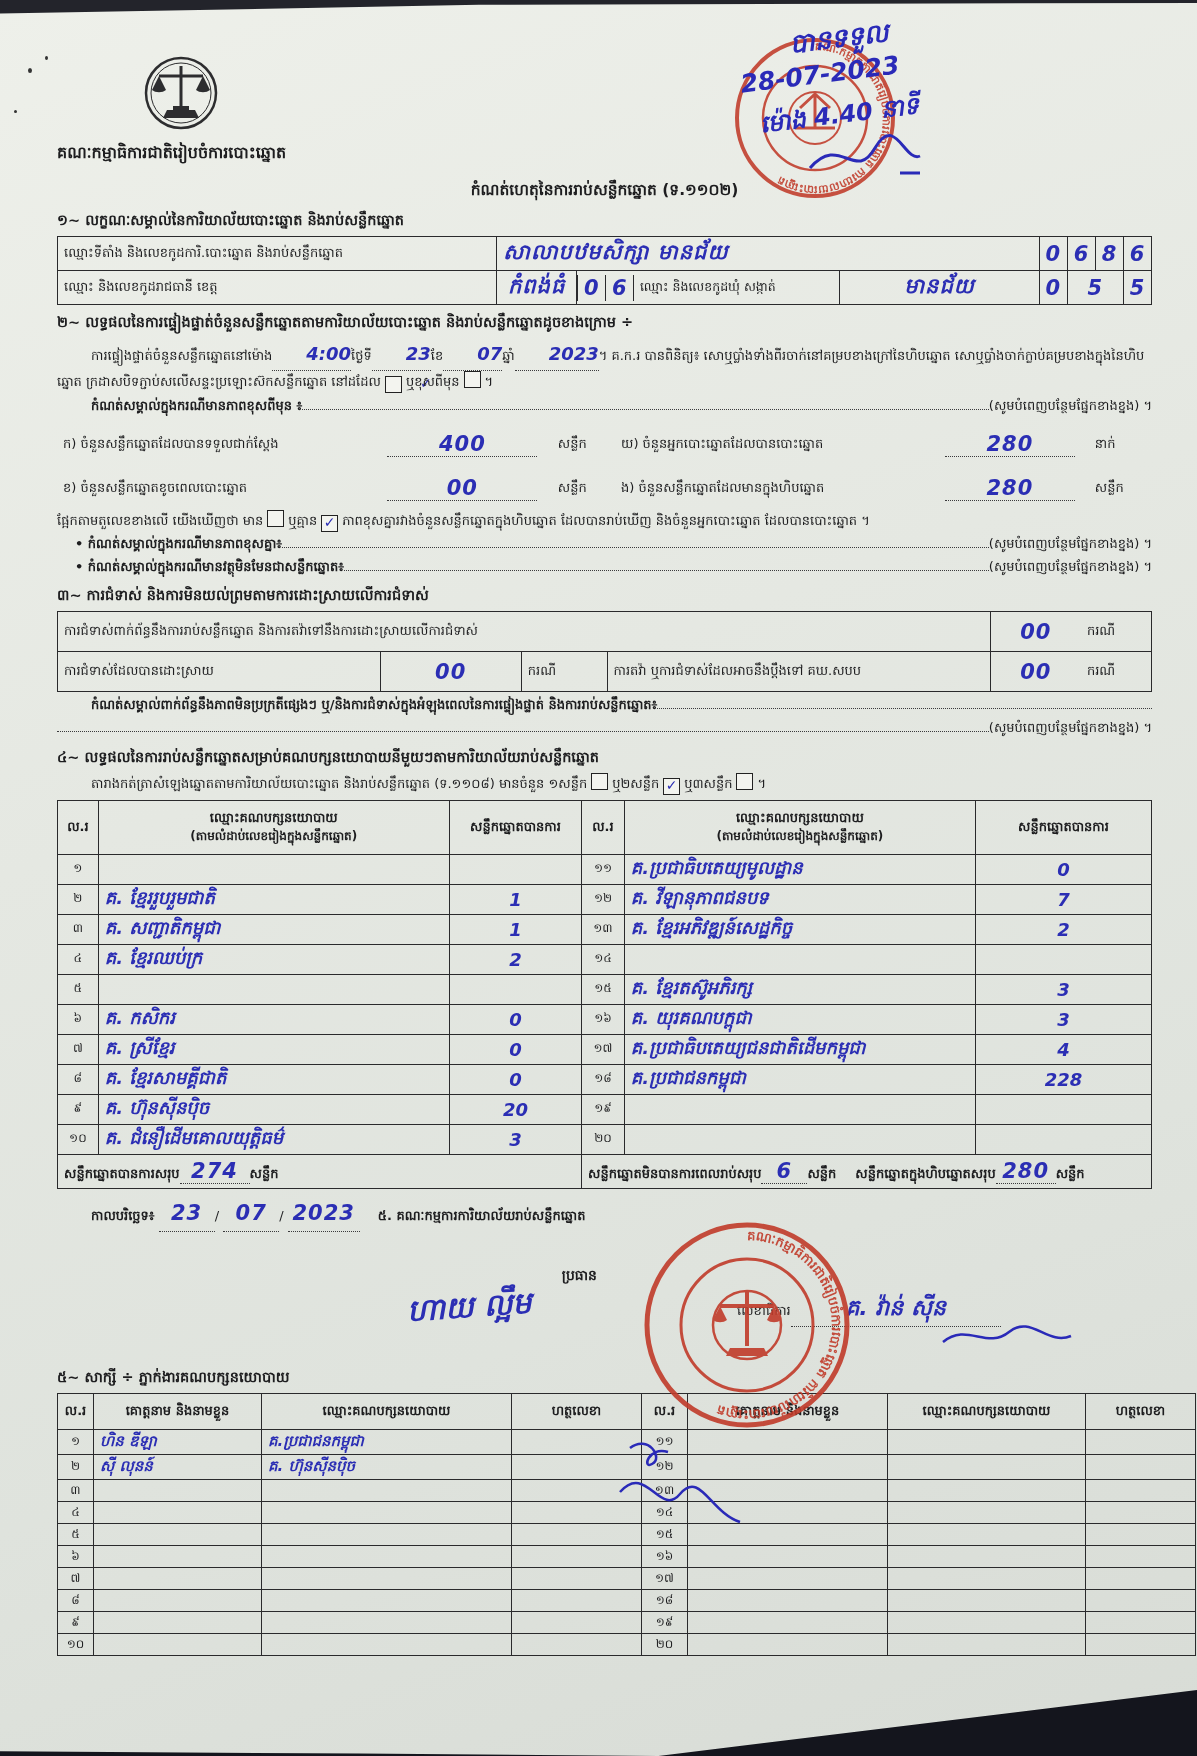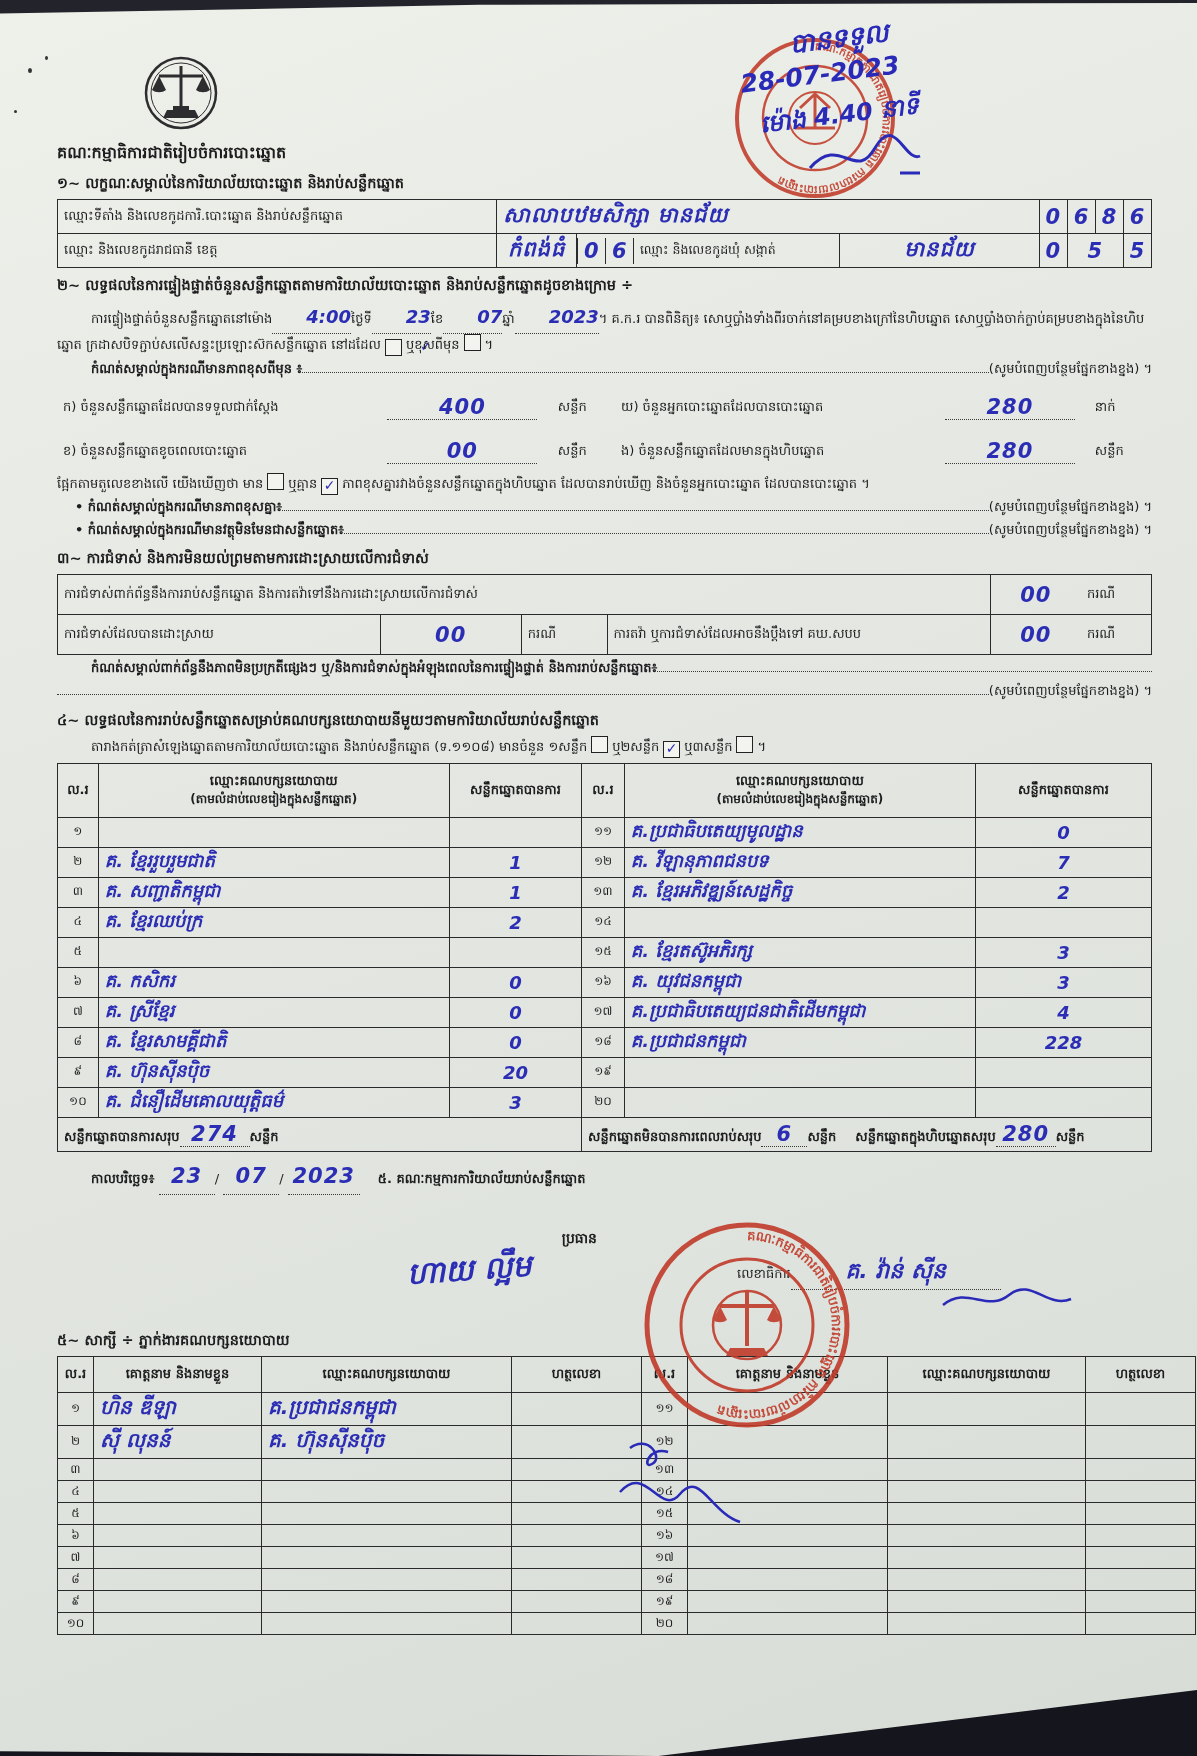--- a/index.html
+++ b/index.html
@@ -8,21 +8,21 @@
     background:linear-gradient(160deg,#eef0ea 0%,#e5e8e2 40%,#dfe3dd 70%,#d8dcd6 100%);
     font-family:"DejaVu Sans","Liberation Sans",sans-serif;
     color:#1d1d1f;overflow:hidden;box-sizing:border-box;
     padding:46px 30px 0 57px;
   }
   .content{width:1095px;}
   .bold{font-weight:bold;}
   .hw{color:#2b2eb4;font-style:italic;font-weight:bold;}
   .hw-lg{font-size:21px;letter-spacing:1px;}
   .hw-md{font-size:18px;}
-  .hw-sm{font-size:20px;}
+  .hw-sm{font-size:15px;}
   table{border-collapse:collapse;width:100%;table-layout:fixed;}
   td,th{border:1.5px solid #2a2a2c;padding:1px 6px;font-size:13px;vertical-align:middle;overflow:hidden;white-space:nowrap;}
   .sec-h{font-weight:bold;font-size:14.5px;margin:8px 0 4px 0;}
   .line{font-size:13px;line-height:1.75;}
   .leader{display:inline-block;border-bottom:1.5px dotted #3a3a3c;vertical-align:baseline;}
   .cb{display:inline-block;width:15px;height:15px;border:1.6px solid #222;vertical-align:-2px;margin:0 4px;
       font-size:14px;line-height:13px;text-align:center;color:#2b2eb4;font-weight:bold;background:#f3f4ef;}
   .nb{border:none !important;}
   .emblem{position:absolute;left:143px;top:50px;}
   .stamp{position:absolute;border-radius:50%;}
@@ -78,20 +78,21 @@
   <div class="hw-overlay" style="left:740px;top:60px;font-size:25px;">28-07-2023</div>
   <div class="hw-overlay" style="left:760px;top:100px;font-size:24px;">ម៉ោង 4.40 នាទី</div>
   <svg style="position:absolute;left:800px;top:128px;" width="130" height="60">
     <path d="M10 40 C 40 5, 55 55, 75 20 S 105 35, 120 28 M100 45 h20" stroke="#2a2ab8" stroke-width="3" fill="none"></path>
   </svg>
 
   <div class="content">
 
     <div style="height:96px;"></div>
     <div class="bold" style="font-size:16px;">គណៈកម្មាធិការជាតិរៀបចំការបោះឆ្នោត</div>
+    <div class="bold center" style="font-size:15.5px;margin-top:14px;">កំណត់ហេតុនៃការរាប់សន្លឹកឆ្នោត (ទ.១១០២)</div>
 
     <div class="sec-h">១~ លក្ខណៈសម្គាល់នៃការិយាល័យបោះឆ្នោត និងរាប់សន្លឹកឆ្នោត</div>
     <table>
       <colgroup>
           <col style="width:375px;">
           <col style="width:68px;">
           <col style="width:225px;">
           <col style="width:170px;">
         <col style="width:24px;">
           <col style="width:24px;">
@@ -288,21 +289,21 @@
           <td class="center small">១៥</td>
           <td><span class="hw hw-md">គ. ខ្មែរតស៊ូអភិរក្ស</span></td>
           <td class="center"><span class="hw hw-md">3</span></td>
         </tr>
 
         <tr style="height:29px;">
           <td class="center small">៦</td>
           <td><span class="hw hw-md">គ. កសិករ</span></td>
           <td class="center"><span class="hw hw-md">0</span></td>
           <td class="center small">១៦</td>
-          <td><span class="hw hw-md">គ. យុវជនកម្ពុជា</span></td>
+          <td><span class="hw hw-md">គ. យុរគណបក្ពុជា</span></td>
           <td class="center"><span class="hw hw-md">3</span></td>
         </tr>
 
         <tr style="height:29px;">
           <td class="center small">៧</td>
           <td><span class="hw hw-md">គ. ស្រីខ្មែរ</span></td>
           <td class="center"><span class="hw hw-md">0</span></td>
           <td class="center small">១៧</td>
           <td><span class="hw hw-md">គ.ប្រជាធិបតេយ្យជនជាតិដើមកម្ពុជា</span></td>
           <td class="center"><span class="hw hw-md">4</span></td>

